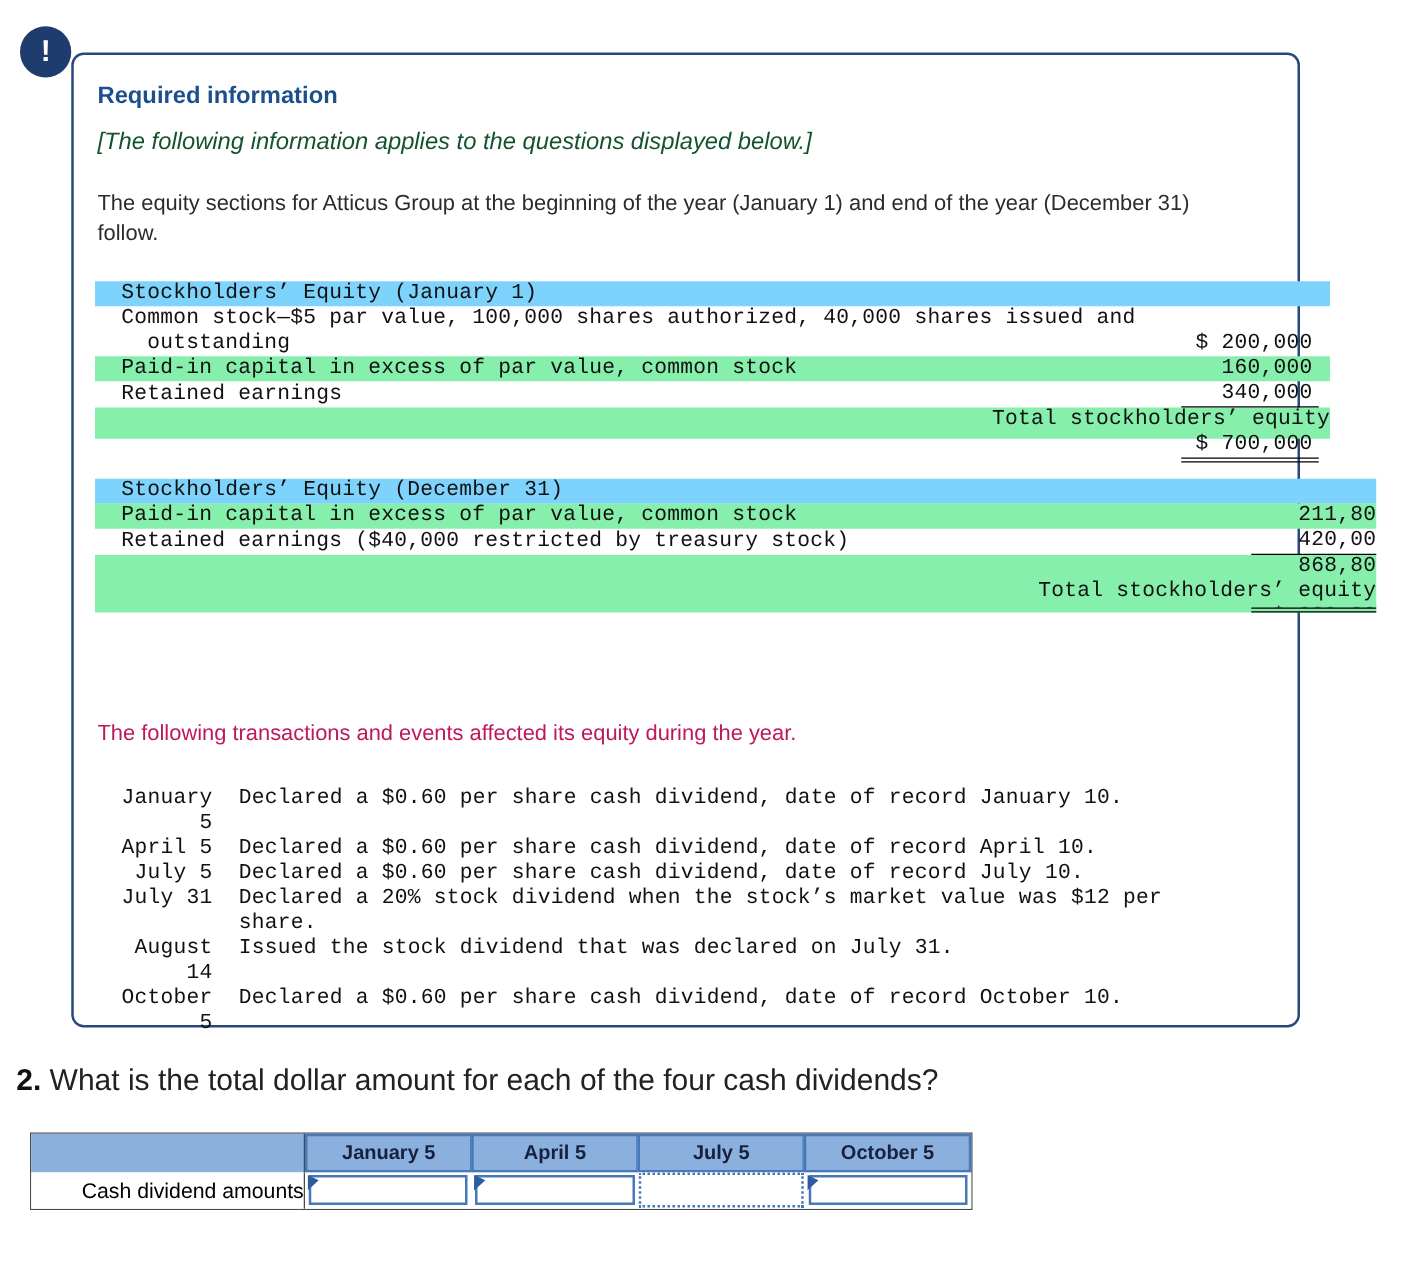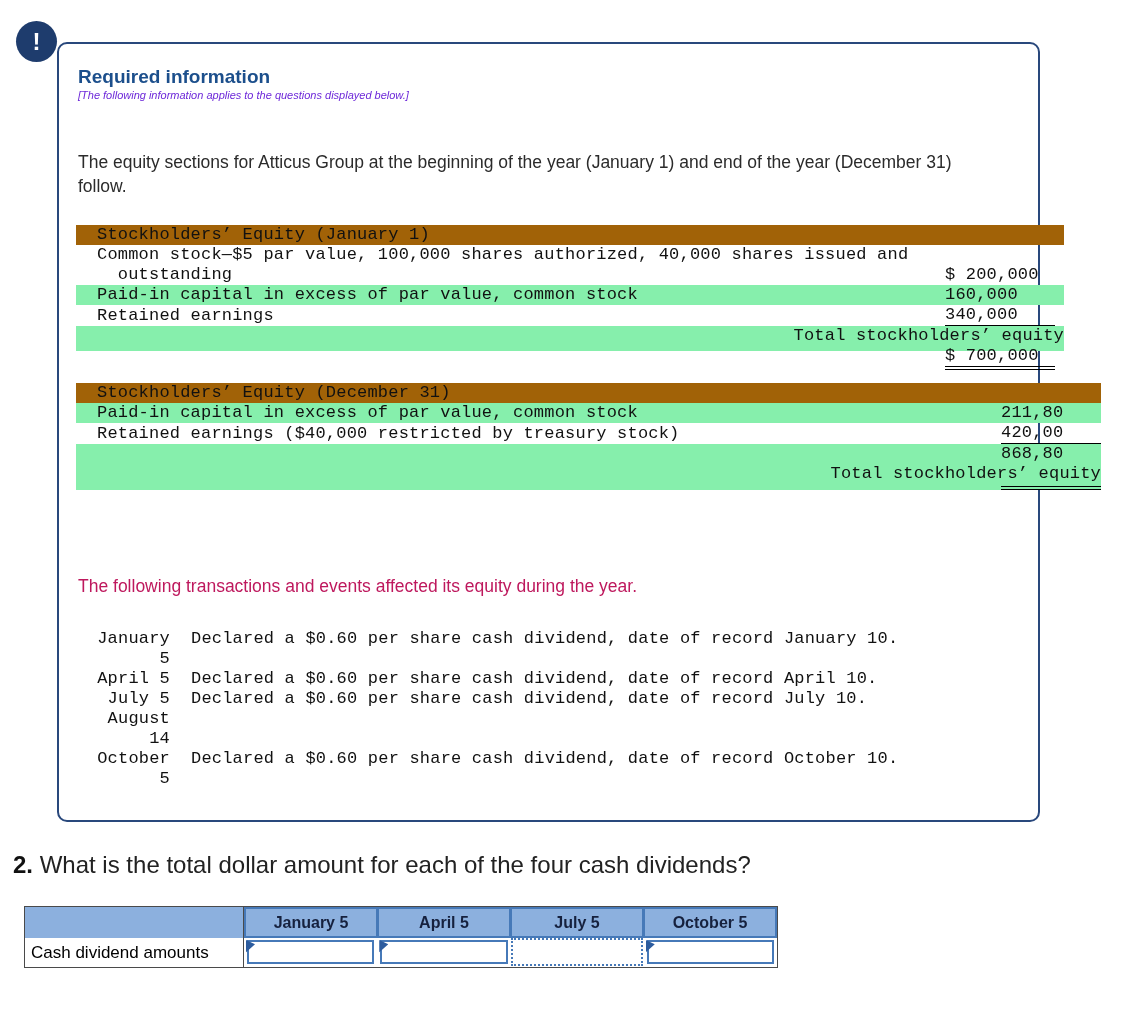--- a/index.html
+++ b/index.html
@@ -15,40 +15,40 @@
   }
   .alert-circle{
     position:absolute;left:16px;top:21px;width:41px;height:41px;border-radius:50%;
     background:#1e3c6d;color:#ffffff;font-weight:bold;font-size:24px;
     text-align:center;line-height:41px;z-index:6;
   }
   .req-title{
     position:absolute;left:78px;top:66px;font-size:19px;font-weight:bold;color:#1c4f8c;
   }
   .applies-note{
-    position:absolute;left:78px;top:89px;font-size:11px;font-style:italic;color:#6d28d9;
+    position:absolute;left:78px;top:103px;font-size:19px;font-style:italic;color:#14532d;
   }
   .intro-par{
     position:absolute;left:78px;top:150px;width:905px;font-size:17.5px;line-height:24px;color:#2b2b2b;
   }
   
   .eq-table{
     position:absolute;font-family:"Liberation Mono","DejaVu Sans Mono",monospace;
     font-size:17px;line-height:20px;color:#111;letter-spacing:.2px;
   }
   .eq-table.jan{left:76px;top:225px;width:988px;}
   .eq-table.dec{left:76px;top:383px;width:1025px;}
-  .eq-header{background:#a16207;padding-left:21px;height:20px;}
+  .eq-header{background:#7dd3fc;padding-left:21px;height:20px;}
   .eq-row{display:flex;align-items:flex-end;min-height:20px;}
   .eq-row.shade{background:#86efac;}
   .eq-row.total{height:25px;flex-direction:column;}
   .eq-table.dec .eq-row.total{height:26px;}
   .eq-table.dec .eq-row.lesscost{height:24px;}
   .eq-label{flex:1;padding-left:21px;white-space:pre-wrap;}
-  .eq-val{text-align:left;box-sizing:border-box;line-height:20px;}
+  .eq-val{text-align:right;box-sizing:border-box;line-height:20px;}
   .jan .eq-val{width:110px;margin-right:9px;padding-right:5px;}
   .dec .eq-val{width:100px;margin-right:0;padding-right:0;overflow:hidden;white-space:nowrap;}
   .rule-below{border-bottom:1px solid #000;}
   .double-below{border-bottom:4px double #000;}
   
   .trans-intro{
     position:absolute;left:78px;top:576px;font-size:17.5px;color:#be185d;
   }
   .trans-list{
     position:absolute;left:78px;top:629px;
@@ -66,21 +66,21 @@
     position:absolute;left:24px;top:906px;width:754px;border:1px solid #4a4a4a;
     box-sizing:border-box;background:#fff;
   }
   .ans-hrow{display:flex;height:31px;}
   .ans-corner{width:219px;flex:none;background:#8cb0de;border-right:1px solid #4a4a4a;box-sizing:border-box;}
   .ans-head{
     flex:1;background:#8cb0de;border:2px solid #4679b8;box-sizing:border-box;
     font-size:16px;font-weight:bold;color:#16213e;text-align:center;line-height:27px;
   }
   .ans-head + .ans-head{margin-left:-1px;}
-  .ans-drow{display:flex;height:29px;}
+  .ans-drow{display:flex;height:29px;text-align:right;}
   .ans-label{
     width:219px;flex:none;background:#fff;border-right:1px solid #4a4a4a;box-sizing:border-box;
     font-size:17px;color:#000;line-height:29px;padding-left:6px;
   }
   .ans-cell{flex:1;position:relative;background:#fff;}
   .ans-input{
     position:absolute;left:3px;right:3px;top:2px;bottom:3px;
     border:2px solid #4679b8;background:#fff;box-sizing:border-box;
     font-size:15px;line-height:22px;padding:0 4px;color:#111;
   }
@@ -151,21 +151,27 @@
   </div>
   <div class="t-row">
     <div class="t-date">April 5</div>
     <div class="t-desc">Declared a $0.60 per share cash dividend, date of record April 10.</div>
   </div>
   <div class="t-row">
     <div class="t-date">July 5</div>
     <div class="t-desc">Declared a $0.60 per share cash dividend, date of record July 10.</div>
   </div>
   <div class="t-row">
+    <div class="t-date">July 31</div>
+    <div class="t-desc">Declared a 20% stock dividend when the stock’s market value was $12 per
+share.</div>
+  </div>
+  <div class="t-row">
     <div class="t-date">August 14</div>
+    <div class="t-desc">Issued the stock dividend that was declared on July 31.</div>
   </div>
   <div class="t-row">
     <div class="t-date">October 5</div>
     <div class="t-desc">Declared a $0.60 per share cash dividend, date of record October 10.</div>
   </div>
 </div>
 
 <div class="question"><span class="q-num">2.</span><span> What is the total dollar amount for each of the four cash dividends?</span></div>
 
 <div class="ans-table">

